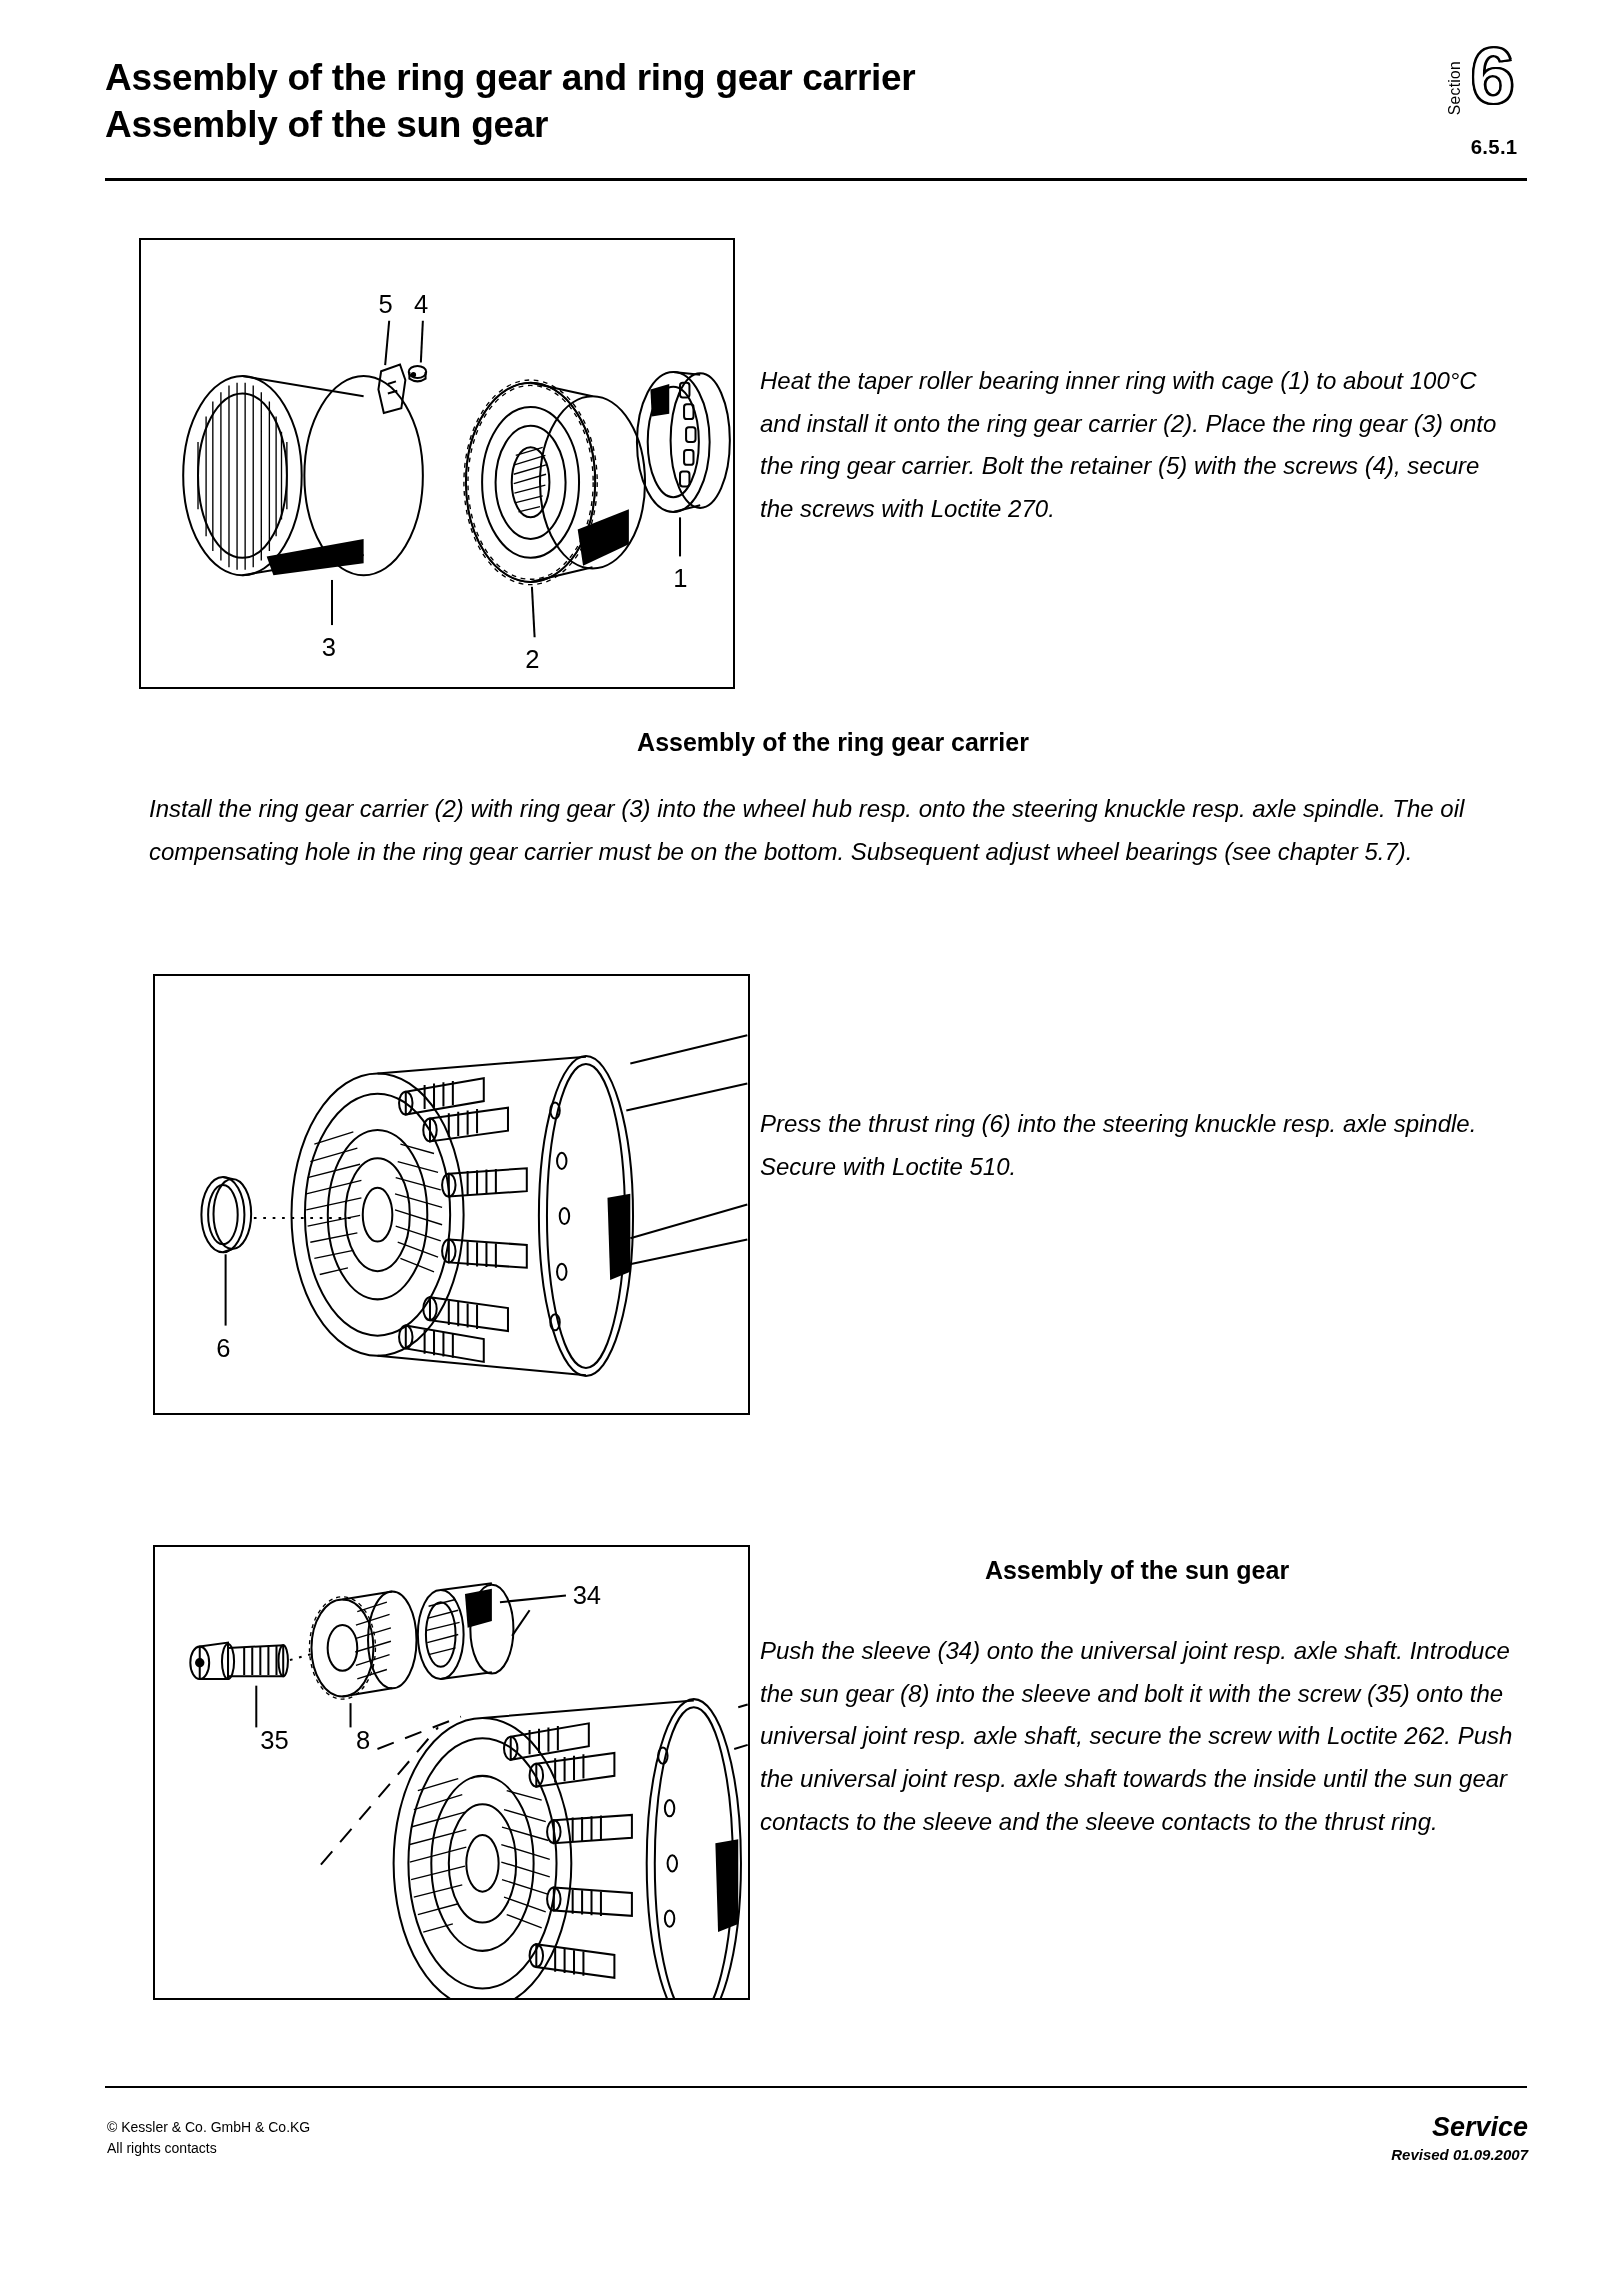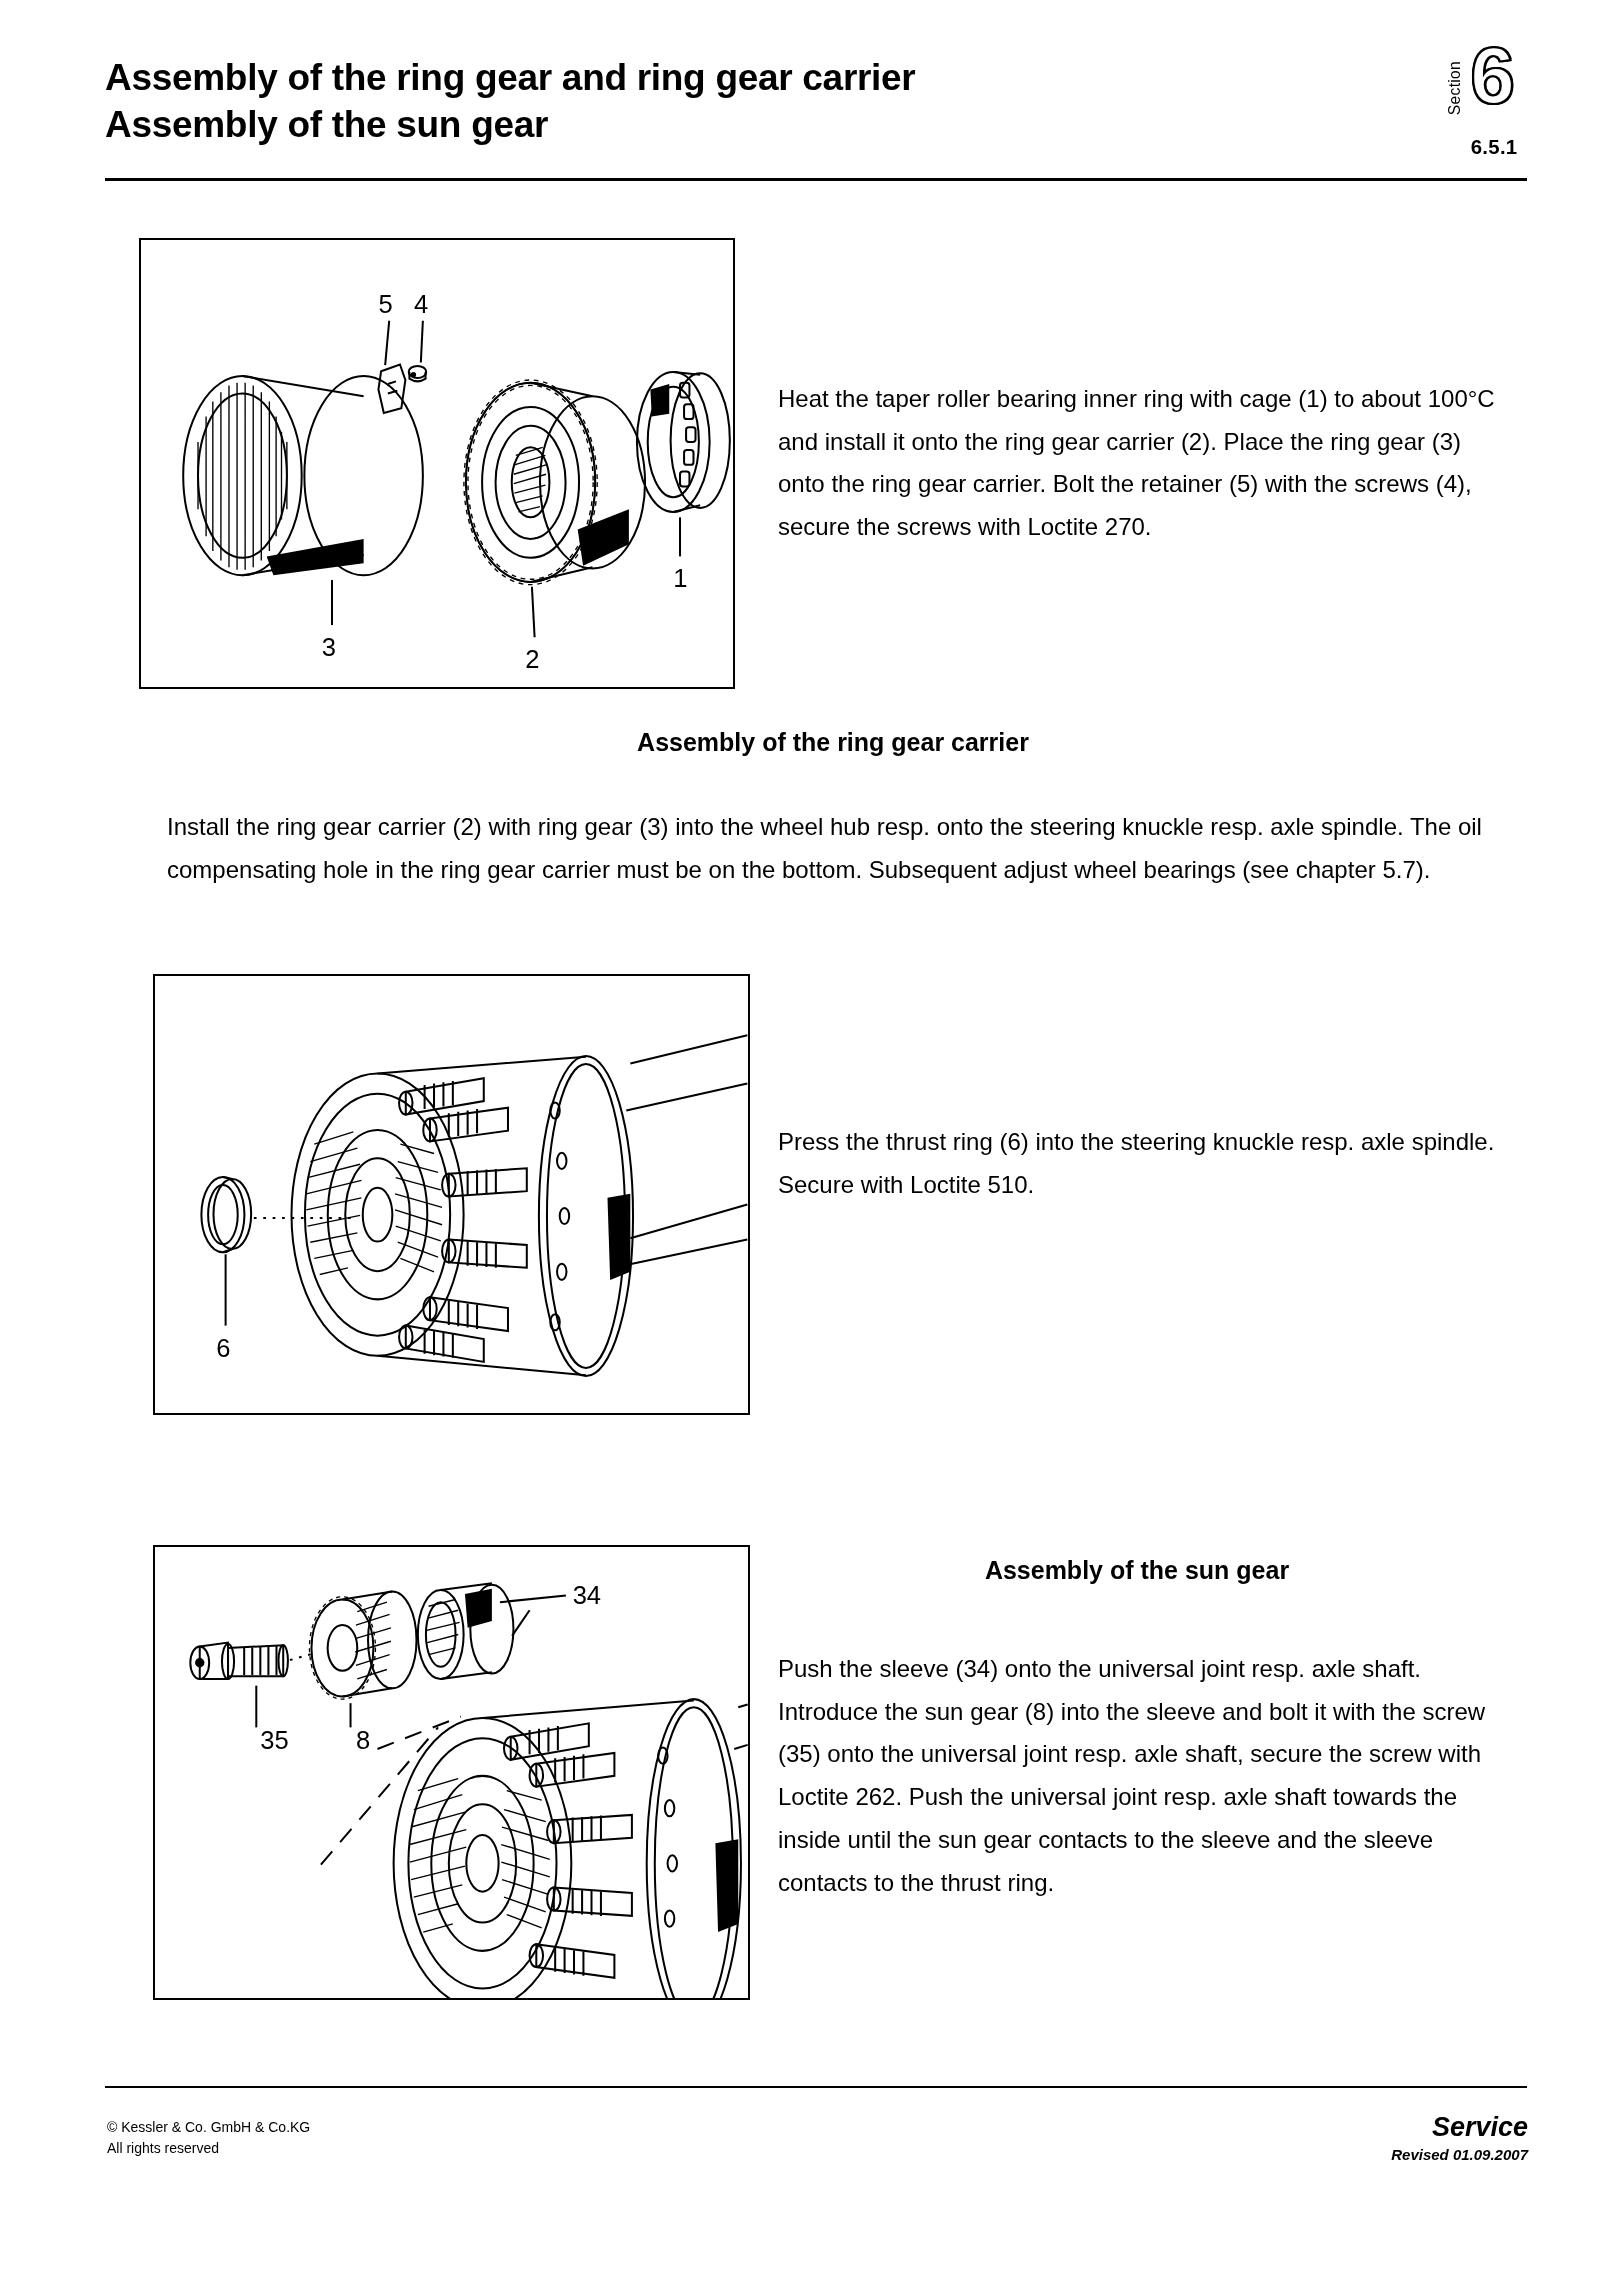--- a/index.html
+++ b/index.html
@@ -115,21 +115,21 @@
     font-weight: bold;
     text-align: center;
     line-height: 1.55;
   }
   .bodytext {
     position: absolute;
     font-size: 24px;
     line-height: 1.78;
     text-align: left;
   }
-  .bodytext p { margin: 18px; }
+  .bodytext p { margin: 0; font-style: italic; }
 
   #head-prepare   { left: 760px; top: 234px;  width: 754px; }
   #text-prepare   { left: 760px; top: 360px;  width: 754px; }
 
   #head-carrier   { left: 139px;  top: 723px; width: 1388px; }
   #text-carrier   { left: 149px;  top: 788px; width: 1378px; }
 
   #head-thrust    { left: 760px; top: 1012px; width: 754px; }
   #text-thrust    { left: 760px; top: 1103px; width: 754px; }
 
@@ -512,21 +512,21 @@
   </div>
 
   <div class="colhead" id="head-sun">Assembly of the sun gear</div>
   <div class="bodytext" id="text-sun">
     <p>Push the sleeve (34) onto the universal joint resp. axle shaft. Introduce the sun gear (8) into the sleeve and bolt it with the screw (35) onto the universal joint resp. axle shaft, secure the screw with Loctite 262. Push the universal joint resp. axle shaft towards the inside until the sun gear contacts to the sleeve and the sleeve contacts to the thrust ring.</p>
   </div>
 
   <div class="footer-rule"></div>
   <div class="footer-left">
     <div>© Kessler &amp; Co. GmbH &amp; Co.KG</div>
-    <div>All rights reserved</div>
+    <div>All rights contacts</div>
   </div>
   <div class="footer-right">
     <div class="footer-service">Service</div>
     <div class="footer-revised">Revised 01.09.2007</div>
   </div>
 
 </div>
 
 
 </body></html>

